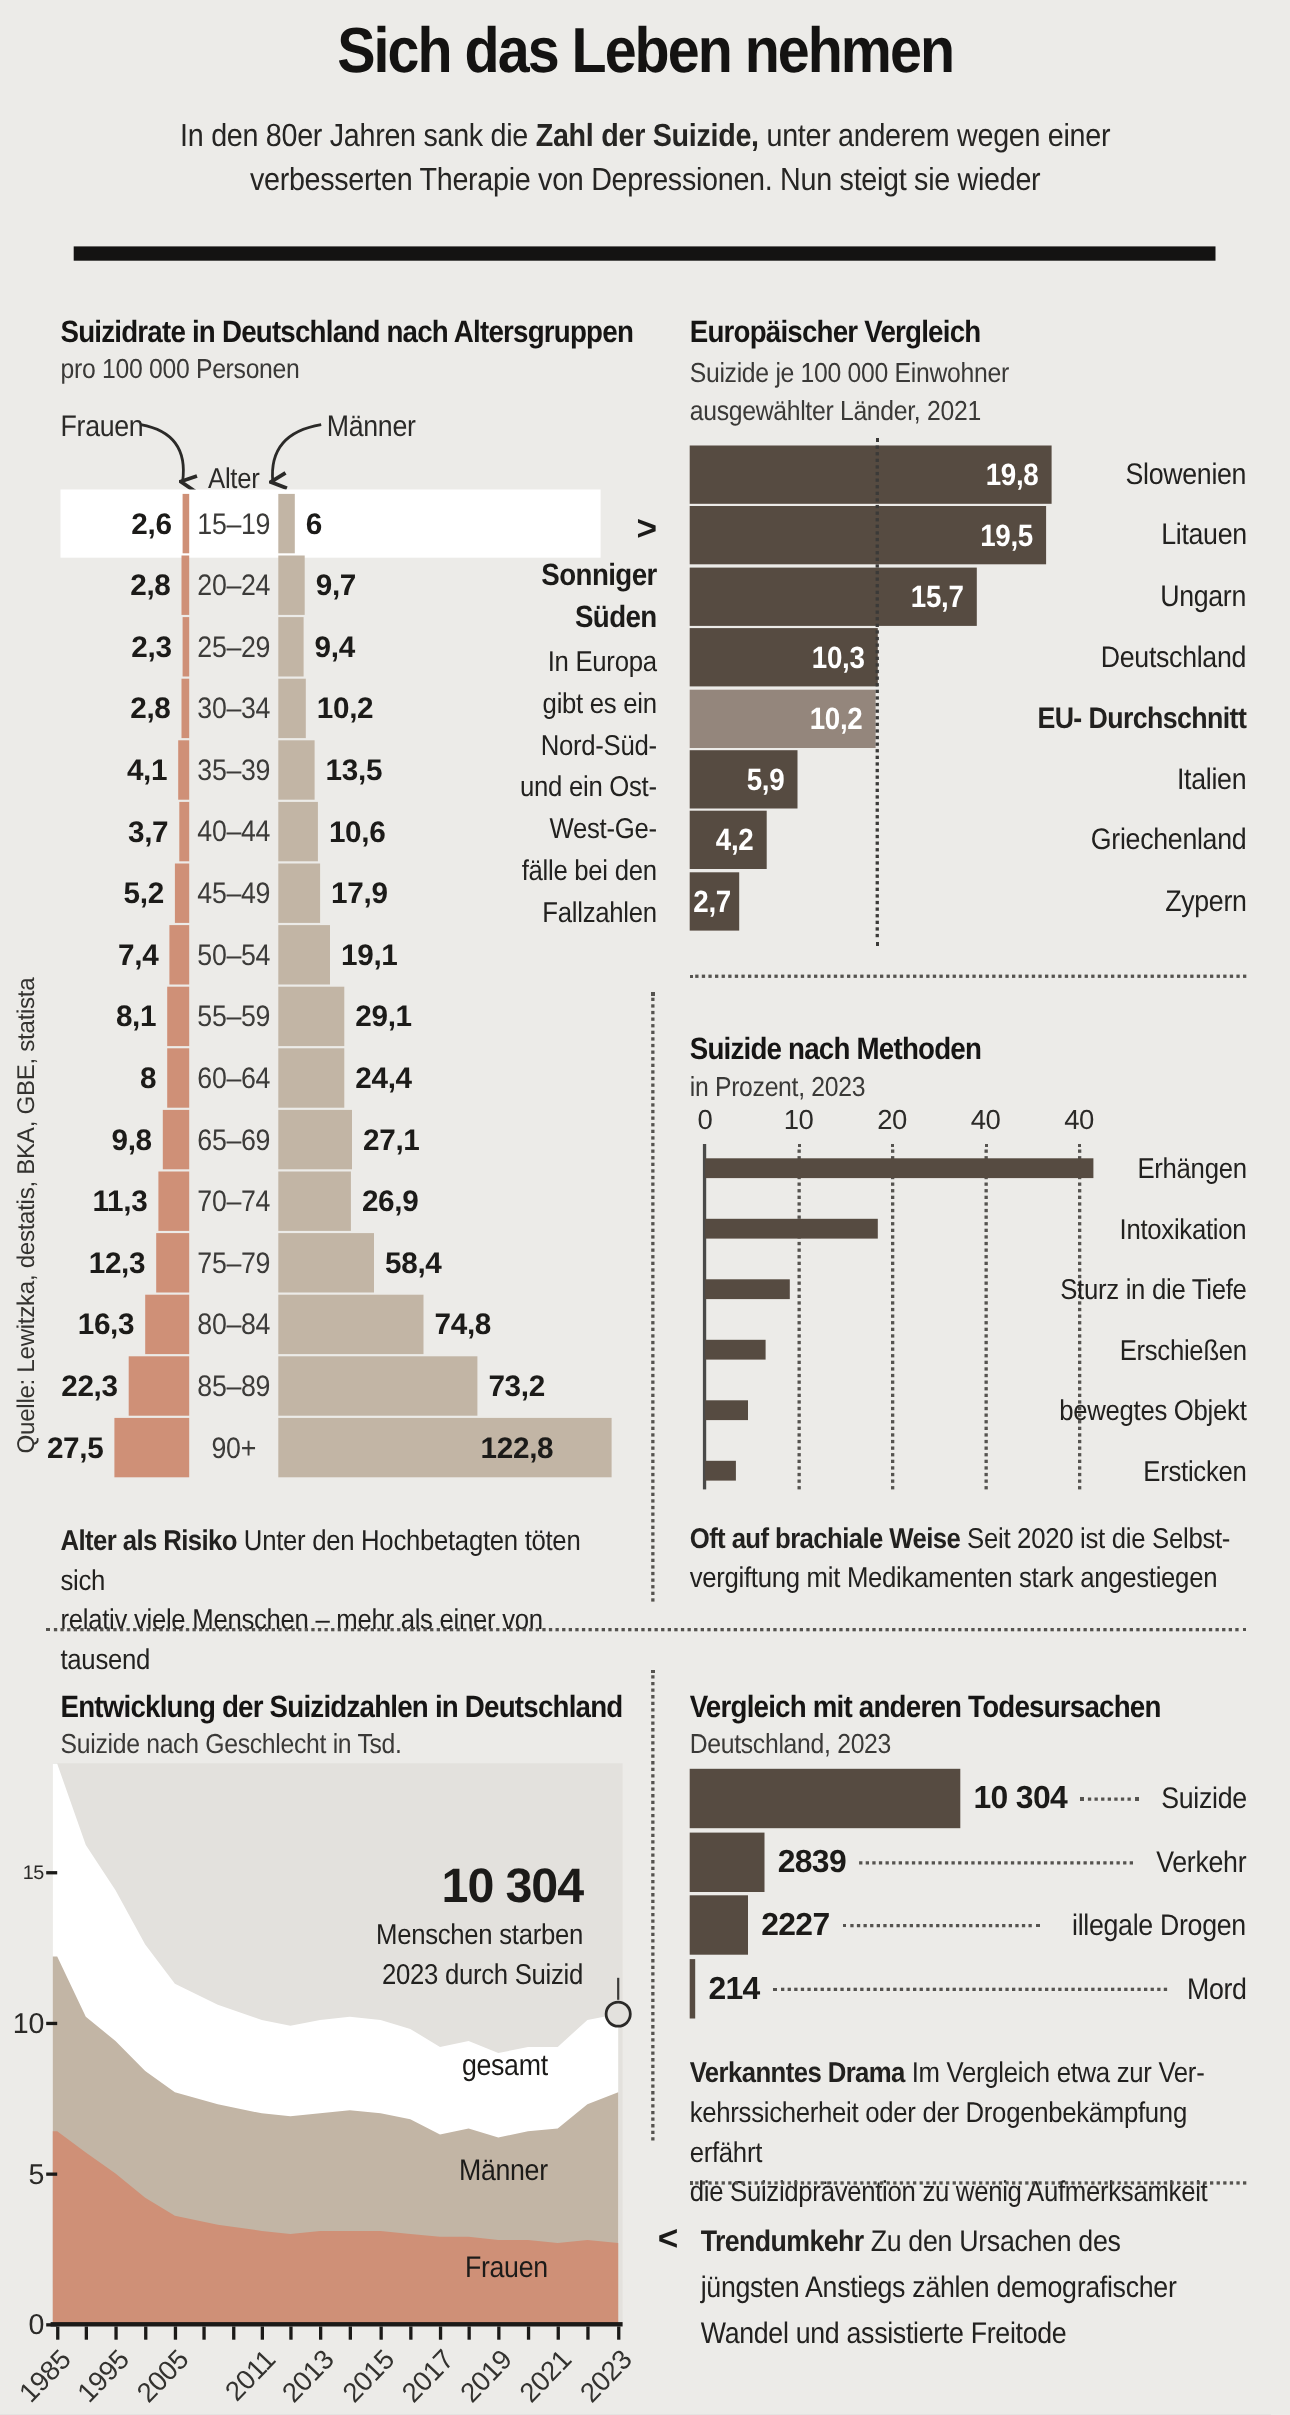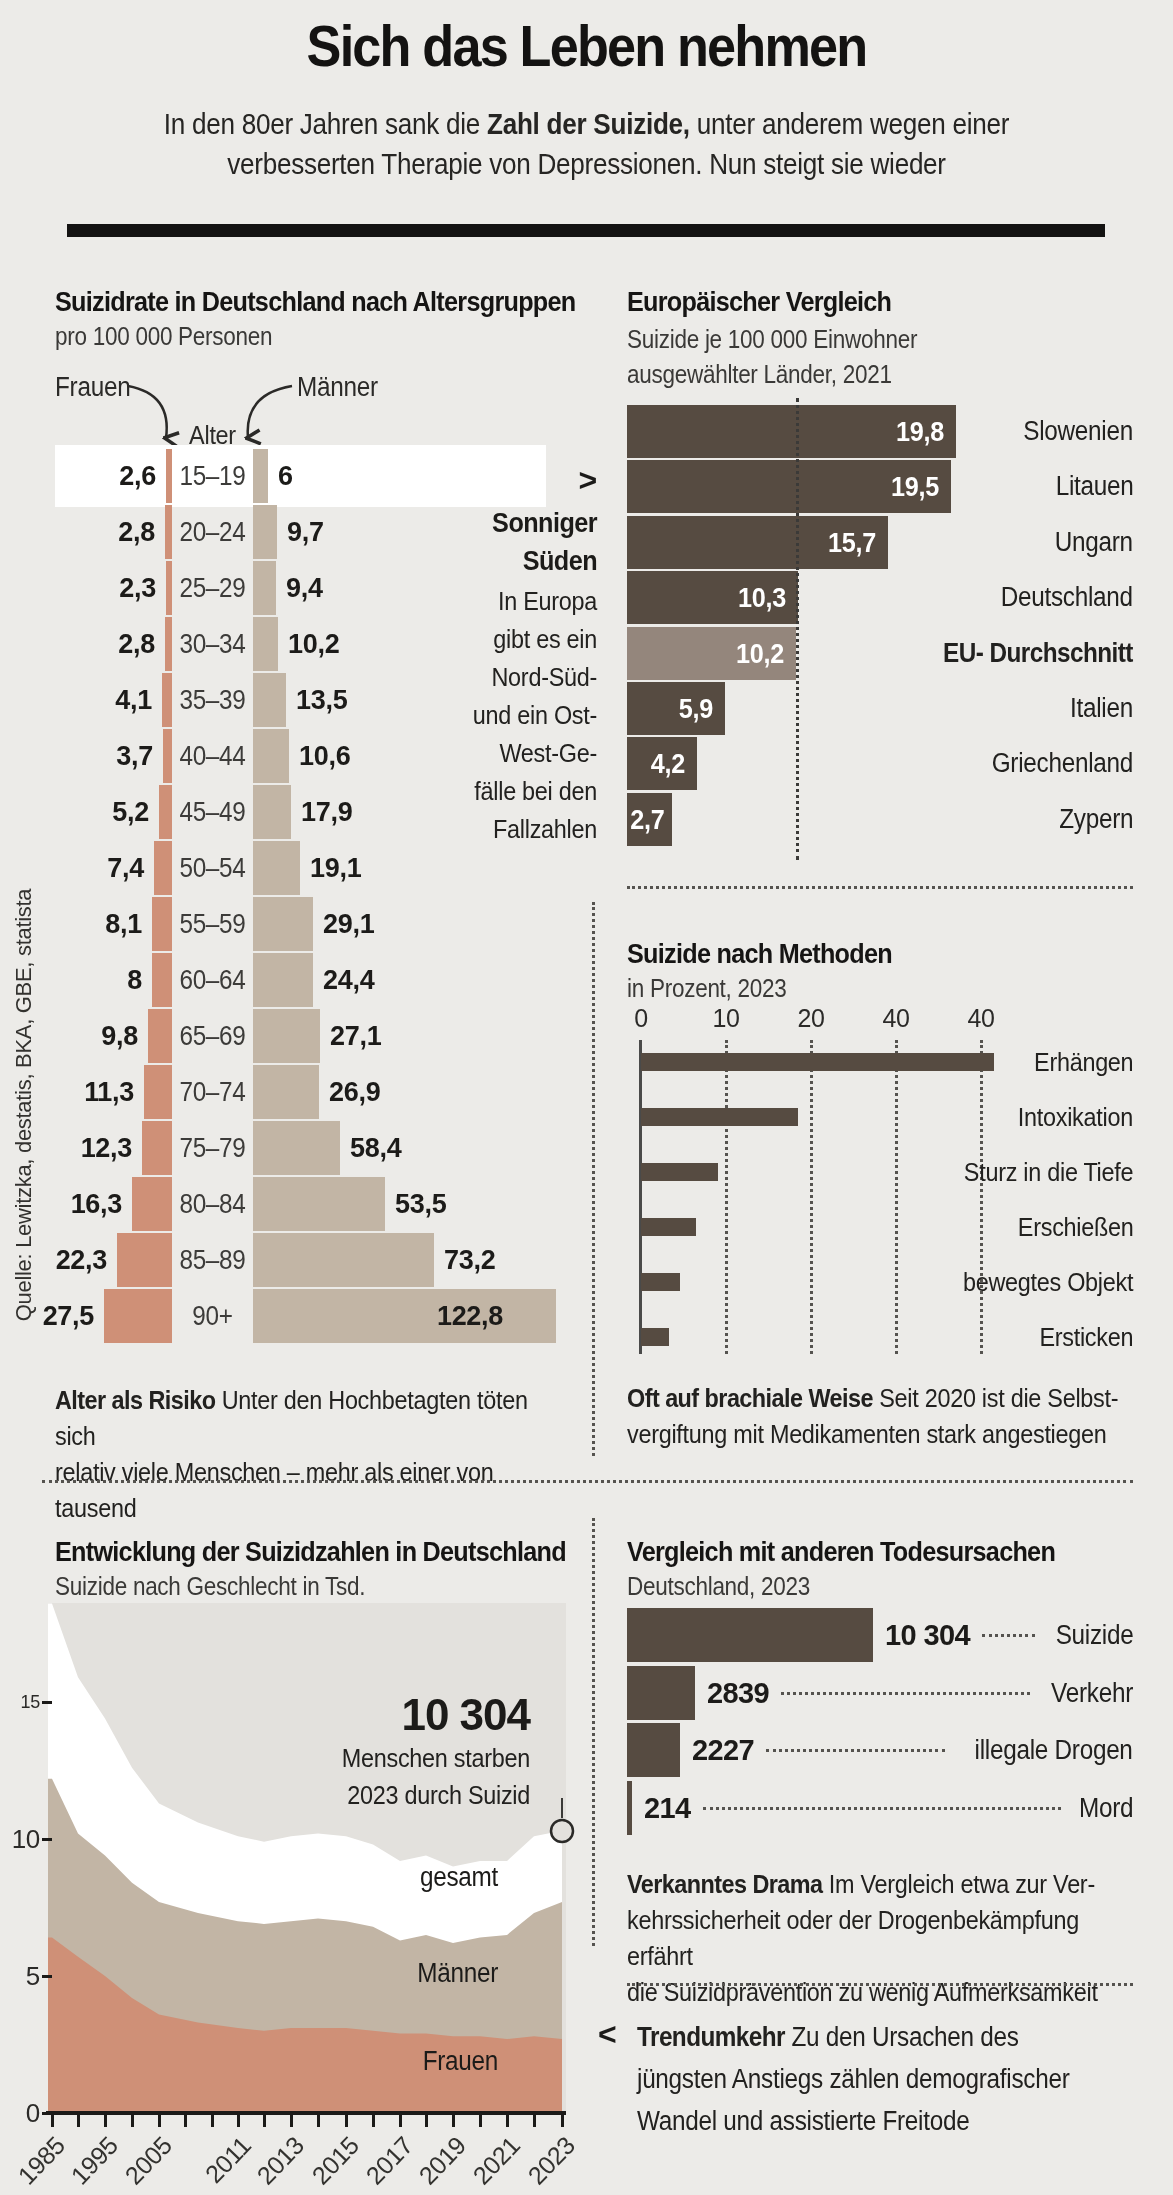--- a/index.html
+++ b/index.html
@@ -113,21 +113,21 @@
       <div class="num rowtxt" style="position: absolute; top: 1064px; left: 329px;">26,9</div>
       <div style="position: absolute; left: 142px; top: 1121px; width: 30px; height: 54px; background: rgb(207, 144, 119);"></div>
       <div class="num rowtxt" style="position: absolute; right: 1041px; top: 1120px; text-align: right;">12,3</div>
       <div class="rowtxt condc" style="position: absolute; left: 172px; top: 1120px; width: 81px; text-align: center; font-size: 27px; color: rgb(60, 59, 57);">75–79</div>
       <div style="position: absolute; left: 253px; top: 1121px; width: 87px; height: 54px; background: rgb(194, 181, 165);"></div>
       <div class="num rowtxt" style="position: absolute; top: 1120px; left: 350px;">58,4</div>
       <div style="position: absolute; left: 132px; top: 1177px; width: 40px; height: 54px; background: rgb(207, 144, 119);"></div>
       <div class="num rowtxt" style="position: absolute; right: 1051px; top: 1176px; text-align: right;">16,3</div>
       <div class="rowtxt condc" style="position: absolute; left: 172px; top: 1176px; width: 81px; text-align: center; font-size: 27px; color: rgb(60, 59, 57);">80–84</div>
       <div style="position: absolute; left: 253px; top: 1177px; width: 132px; height: 54px; background: rgb(194, 181, 165);"></div>
-      <div class="num rowtxt" style="position: absolute; top: 1176px; left: 395px;">53,5</div>
+      <div class="num rowtxt" style="position: absolute; top: 1176px; left: 395px;">74,8</div>
       <div style="position: absolute; left: 117px; top: 1233px; width: 55px; height: 54px; background: rgb(207, 144, 119);"></div>
       <div class="num rowtxt" style="position: absolute; right: 1066px; top: 1232px; text-align: right;">22,3</div>
       <div class="rowtxt condc" style="position: absolute; left: 172px; top: 1232px; width: 81px; text-align: center; font-size: 27px; color: rgb(60, 59, 57);">85–89</div>
       <div style="position: absolute; left: 253px; top: 1233px; width: 181px; height: 54px; background: rgb(194, 181, 165);"></div>
       <div class="num rowtxt" style="position: absolute; top: 1232px; left: 444px;">73,2</div>
       <div style="position: absolute; left: 104px; top: 1289px; width: 68px; height: 54px; background: rgb(207, 144, 119);"></div>
       <div class="num rowtxt" style="position: absolute; right: 1079px; top: 1288px; text-align: right;">27,5</div>
       <div class="rowtxt condc" style="position: absolute; left: 172px; top: 1288px; width: 81px; text-align: center; font-size: 27px; color: rgb(60, 59, 57);">90+</div>
       <div style="position: absolute; left: 253px; top: 1289px; width: 303px; height: 54px; background: rgb(194, 181, 165);"></div>
       <div class="num rowtxt" style="position: absolute; top: 1288px; right: 670px; text-align: right;">122,8</div>

